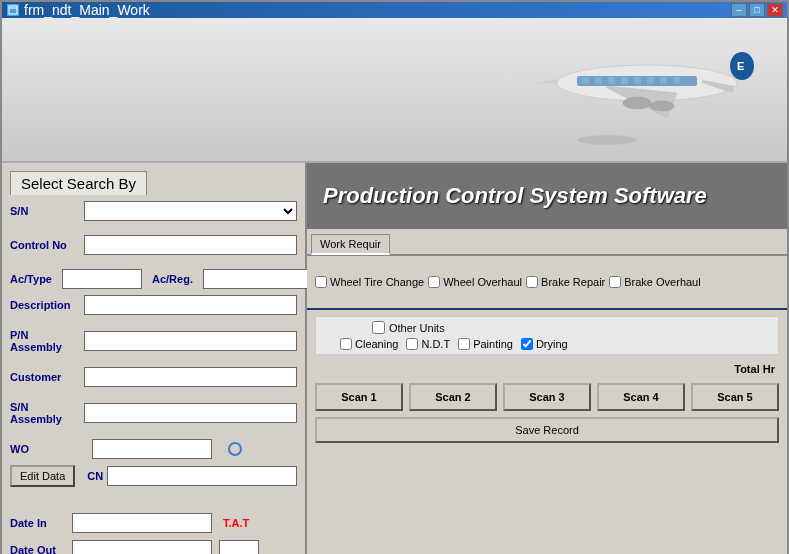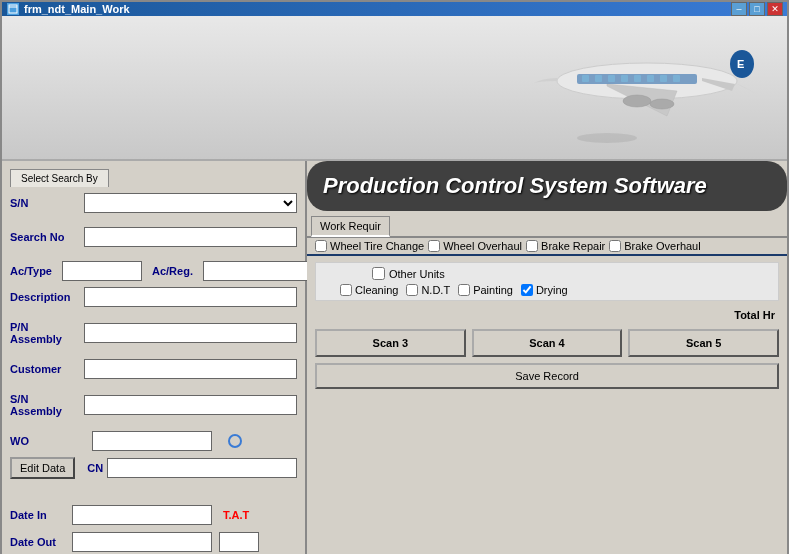--- a/index.html
+++ b/index.html
@@ -27,22 +27,22 @@
     .title-bar-icon {
       width: 14px; height: 14px;
       background: #4a9fdf;
       border: 1px solid #1a5799;
       display: flex; align-items: center; justify-content: center;
       font-size: 8px; color: white;
     }
 
     .title-bar-text {
       color: white;
-      font-size: 11px;
-      font-weight: bold;
+      font-size: 14px;
+      font-weight: normal;
       flex: 1;
     }
 
     .title-bar-buttons {
       display: flex; gap: 2px;
     }
 
     .title-btn {
       width: 16px; height: 14px;
       border: 1px solid #666;
@@ -93,21 +93,21 @@
       gap: 4px;
       border-right: 2px solid #888;
     }
 
     .search-by-tab {
       background: #d4d0c8;
       border: 1px solid #888;
       border-bottom: none;
       display: inline-block;
       padding: 3px 10px;
-      font-size: 10px;
+      font-size: 15px;
       margin-bottom: 0;
       cursor: pointer;
       background: #e8e6e0;
     }
 
     .tab-container {
       margin-bottom: 2px;
     }
 
     .form-row {
@@ -248,24 +248,23 @@
 
     
     .right-panel {
       flex: 1;
       background: #d4d0c8;
       display: flex;
       flex-direction: column;
     }
 
     .production-header {
-      background: #404040;
-      padding: 12px 16px;
+      background: #737373;
+      padding: 20px 16px;
       color: white;
-      border-radius: 20px;
     }
 
     .production-title {
       font-size: 22px;
       font-style: italic;
       font-weight: bold;
       color: white;
       text-shadow: 1px 1px 2px #000;
     }
 
@@ -284,21 +283,21 @@
 
     .tab-bar {
       border-bottom: 2px solid #888;
       padding-top: 4px;
     }
 
     .checkboxes-row {
       display: flex;
       align-items: center;
       gap: 4px;
-      padding: 2px 8px;
+      padding: 20px 8px;
       border-bottom: 2px solid #1a3a6b;
     }
 
     .cb-item {
       display: flex;
       align-items: center;
       gap: 3px;
       font-size: 11px;
     }
 
@@ -496,21 +495,21 @@
         </div>
 
         <div class="form-row">
           <span class="form-label">S/N</span>
           <select class="select-input">
             <option></option>
           </select>
         </div>
 
         <div class="form-row">
-          <span class="form-label">Search No</span>
+          <span class="form-label">Control No</span>
           <input class="form-input form-input-full" type="text" style="">
         </div>
 
         <div class="actype-row">
           <span class="form-label">Ac/Type</span>
           <input class="actype-input" type="text" style="">
           <span class="acreg-label">Ac/Reg.</span>
           <input class="acreg-input" type="text" style="">
         </div>
 
@@ -614,20 +613,22 @@
             </div>
           </div>
         </div>
 
         <div class="total-hr-row">
           <span>Total Hr</span>
         </div>
 
 
         <div class="scan-row">
+          <button class="scan-btn">Scan 1</button>
+          <button class="scan-btn">Scan 2</button>
           <button class="scan-btn">Scan 3</button>
           <button class="scan-btn">Scan 4</button>
           <button class="scan-btn">Scan 5</button>
         </div>
 
         <button class="save-record-btn">Save Record</button>
       </div>
 
     </div>
   </div>

